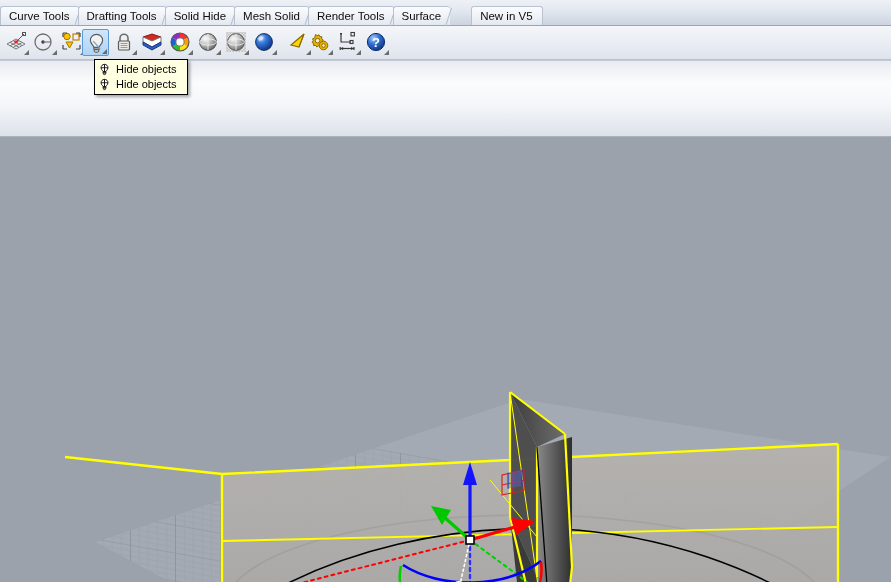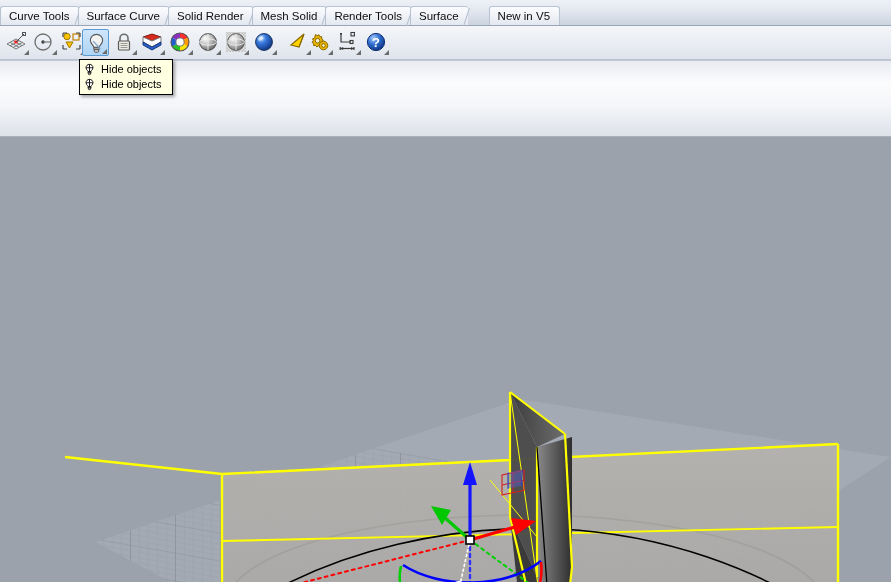--- a/index.html
+++ b/index.html
@@ -63,21 +63,21 @@
     position:absolute;right:1px;bottom:1px;
     width:0;height:0;
     border-left:5px solid transparent;
     border-bottom:5px solid #6b6b6b;
   }
   .tbtn svg{position:absolute;left:3px;top:3px;}
   .tbtn.sel svg{left:2px;top:2px;}
 
   
   .flyout{
-    position:absolute;left:79px;top:59px;width:94px;
+    position:absolute;left:94px;top:59px;width:94px;
     background:#ffffe1;
     border:1px solid #000;
     box-shadow:2px 2px 3px rgba(0,0,0,.35);
     padding:2px 0 2px 0;
     box-sizing:border-box;
     z-index:40;
   }
   .fitem{
     height:15px;line-height:15px;
     display:flex;align-items:center;
@@ -111,25 +111,25 @@
 <body>
 
 <div id="app">
 
   <div class="tabbar">
     <div class="tab">
       <span>Curve Tools</span>
       <span class="slash"></span>
     </div>
     <div class="tab">
-      <span>Surface Curve</span>
-      <span class="slash"></span>
-    </div>
-    <div class="tab">
-      <span>Solid Render</span>
+      <span>Drafting Tools</span>
+      <span class="slash"></span>
+    </div>
+    <div class="tab">
+      <span>Solid Hide</span>
       <span class="slash"></span>
     </div>
     <div class="tab">
       <span>Mesh Solid</span>
       <span class="slash"></span>
     </div>
     <div class="tab">
       <span>Render Tools</span>
       <span class="slash"></span>
     </div>

